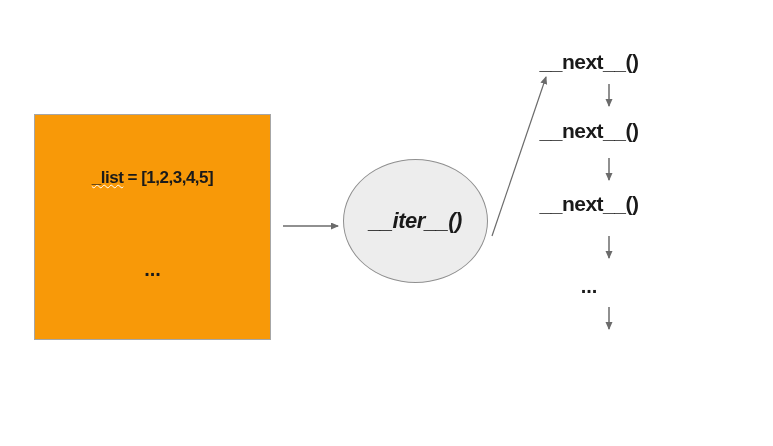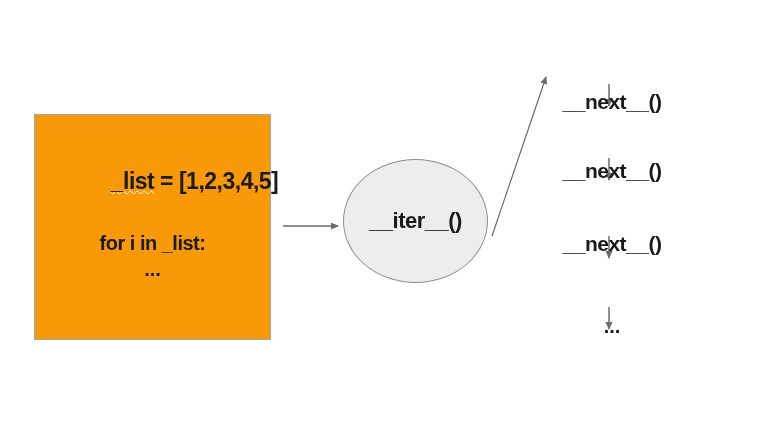--- a/index.html
+++ b/index.html
@@ -34,21 +34,21 @@
   }
   .code-line {
     position: absolute;
     left: 0;
     width: 100%;
     text-align: center;
     font-weight: bold;
     color: #1a1a1a;
     white-space: nowrap;
   }
-  .code-line-1 { top: 53px;  font-size: 23px; letter-spacing: -0.5px; padding-left: 42px; }
+  .code-line-1 { top: 53px;  font-size: 17px; letter-spacing: -0.5px; }
   .code-line-2 { top: 117px; font-size: 20px; letter-spacing: -0.5px; }
   .code-line-3 { top: 143px; font-size: 20px; }
   .squiggle {
     text-decoration-line: underline;
     text-decoration-style: wavy;
     text-decoration-thickness: 1px;
   }
   .iter-ellipse {
     position: absolute;
     left: 343px;
@@ -61,30 +61,30 @@
     display: flex;
     align-items: center;
     justify-content: center;
   }
   .iter-label {
     font-size: 22px;
     font-weight: bold;
     color: #1a1a1a;
     letter-spacing: -0.5px;
     white-space: nowrap;
+    font-style: italic;
   }
   .right-item {
     position: absolute;
-    left: 612px;
+    left: 589px;
     transform: translateX(-50%);
     font-weight: bold;
     color: #1a1a1a;
     white-space: nowrap;
     text-align: center;
-    margin-top: 40px;
   }
   .next-call { font-size: 21px; letter-spacing: -0.5px; top: 0; }
   .next-1 { top: 50px; }
   .next-2 { top: 119px; }
   .next-3 { top: 192px; }
   .next-dots { top: 275px; font-size: 20px; }
   .stop-iteration {
     top: 345px;
     font-size: 26px;
     letter-spacing: -0.5px;
@@ -104,21 +104,20 @@
     <line x1="283" y1="226" x2="338" y2="226" stroke-width="1.5" marker-end="url(#ah)" stroke="#6B6B6B"></line>
     <line x1="492" y1="236" x2="546" y2="77" stroke-width="1.2" marker-end="url(#ah)" stroke="#6B6B6B"></line>
     <line x1="609" y1="84" x2="609" y2="106" stroke-width="1.5" marker-end="url(#ah)" stroke="#6B6B6B"></line>
     <line x1="609" y1="158" x2="609" y2="180" stroke-width="1.5" marker-end="url(#ah)" stroke="#6B6B6B"></line>
     <line x1="609" y1="236" x2="609" y2="258" stroke-width="1.5" marker-end="url(#ah)" stroke="#6B6B6B"></line>
     <line x1="609" y1="307" x2="609" y2="329" stroke-width="1.5" marker-end="url(#ah)" stroke="#6B6B6B"></line>
   </svg>
 
   <div class="code-box" style="background-color: rgb(248, 153, 8);">
     <div class="code-line code-line-1"><span class="squiggle" style="text-decoration-color: rgb(255, 255, 255);">_list</span><span> = [1,2,3,4,5]</span></div>
-    <div class="code-line code-line-2">for i in _list:</div>
     <div class="code-line code-line-3">...</div>
   </div>
 
   <div class="iter-ellipse" style="background-color: rgb(237, 237, 237);">
     <span class="iter-label">__iter__()</span>
   </div>
 
   <div class="right-item next-call next-1">__next__()</div>
   <div class="right-item next-call next-2">__next__()</div>
   <div class="right-item next-call next-3">__next__()</div>

